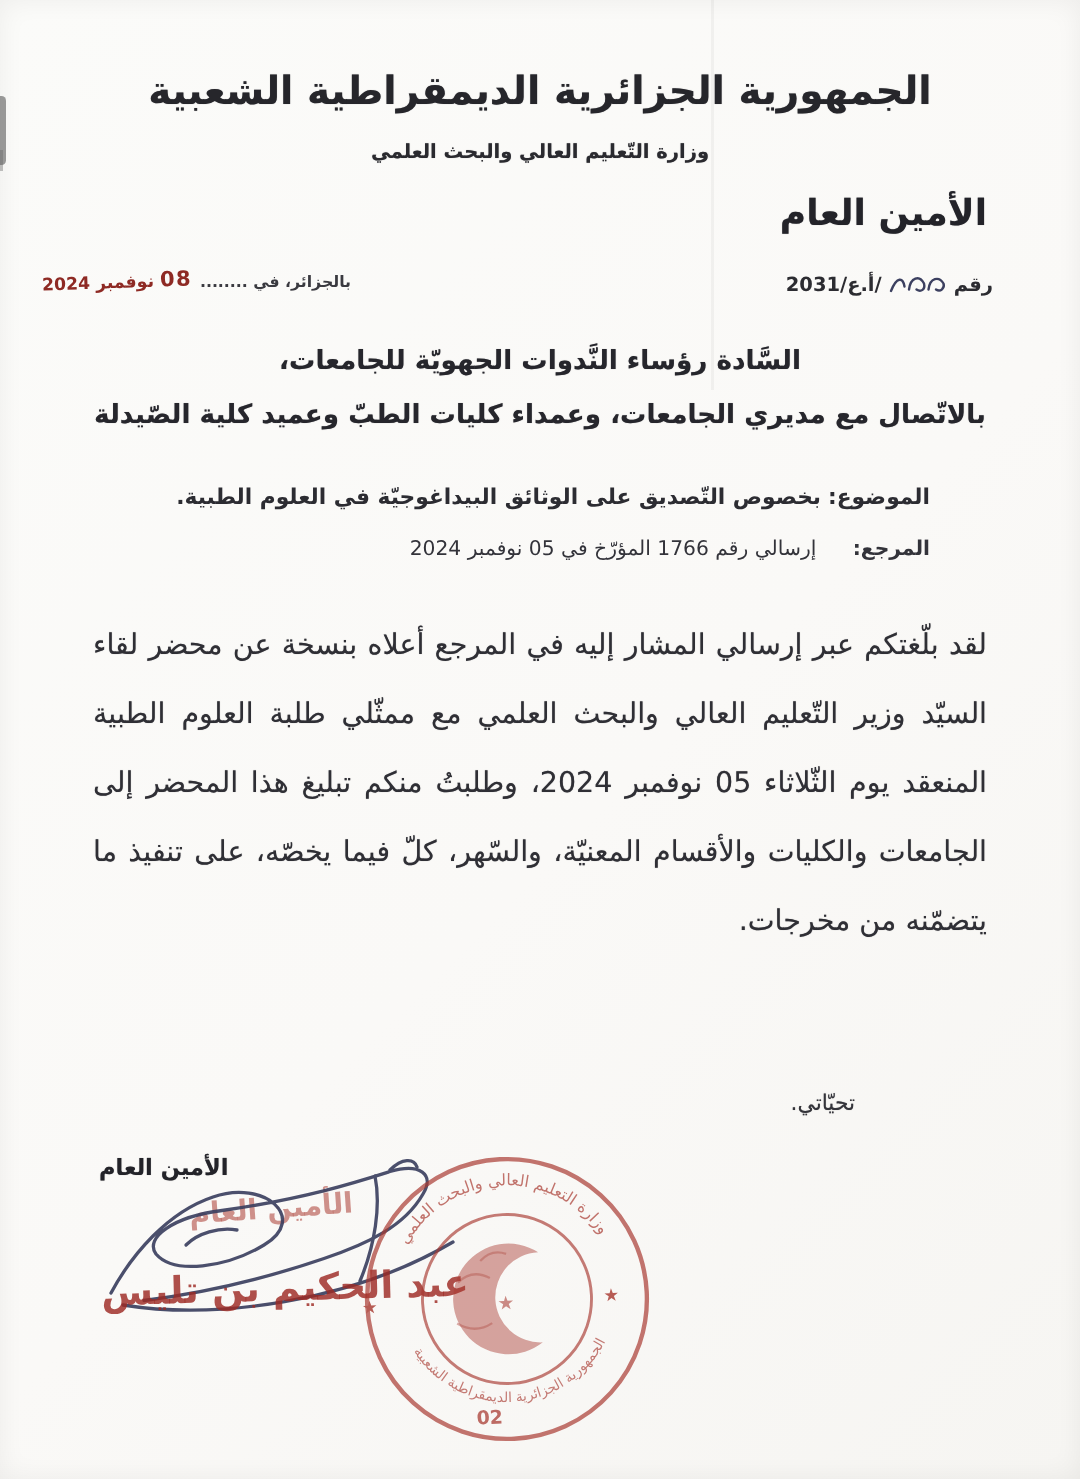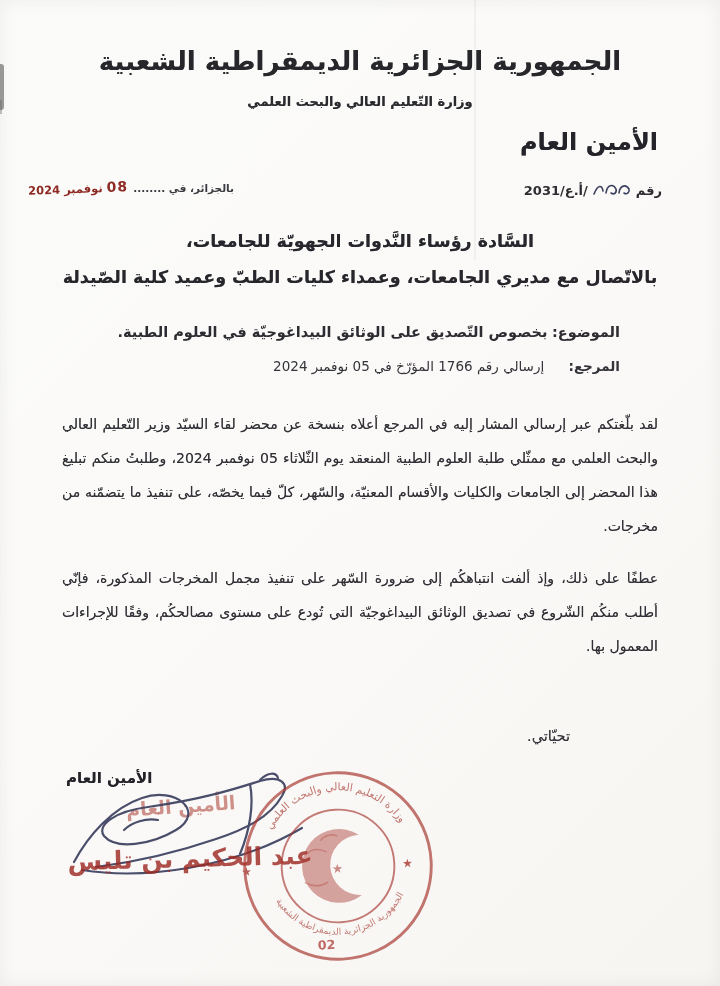--- a/index.html
+++ b/index.html
@@ -30,21 +30,21 @@
   
   .addr1{top:231px;left:30px;right:30px;text-align:center;font-size:17.5px;font-weight:700;color:#26262c;}
   .addr2{top:267px;left:30px;right:30px;text-align:center;font-size:17.5px;font-weight:700;color:#26262c;}
   
   .subject{top:324px;right:100px;width:520px;text-align:right;font-size:14.5px;color:#2c2c32;}
   .subject .lbl{font-weight:700;margin-top:29px;}
   .subject .txt{font-weight:700;}
   .reference{top:358px;right:100px;width:520px;text-align:right;font-size:13.5px;color:#33333a;}
   .reference .lbl{font-weight:700;margin-left:20px;}
   
-  .para{right:62px;width:596px;font-size:14px;line-height:2.42;text-align:justify;color:#2f2f35;margin-left:45px;}
+  .para{right:62px;width:596px;font-size:19px;line-height:2.42;text-align:justify;color:#2f2f35;margin-left:45px;}
   .p1{top:408px;}
   .p2{top:562px;}
   .closing{top:681px;right:150px;font-size:14.5px;color:#34343a;margin-top:47px;}
   
   .sig-title{top:769px;left:66px;font-size:15px;font-weight:700;color:#232329;}
   .sig-red-title{top:795px;left:126px;font-size:19px;font-weight:700;color:rgba(169,58,49,.55);transform:rotate(-4deg);letter-spacing:2px;}
   .sig-name{top:844px;left:34px;width:312px;text-align:center;font-size:25px;font-weight:700;color:rgba(158,42,35,.82);transform:rotate(-1.5deg);letter-spacing:1px;}
   .sig-svg{top:770px;left:54px;}
   .round-stamp{top:764px;left:236px;transform:rotate(-3deg);opacity:.82;}
   .footer-note{top:851px;right:90px;font-size:10.5px;color:#3c3c42;}
@@ -88,21 +88,20 @@
   <div class="abs subject">
     <span class="lbl">الموضوع:</span>
     <span class="txt">بخصوص التّصديق على الوثائق البيداغوجيّة في العلوم الطبية.</span>
   </div>
   <div class="abs reference">
     <span class="lbl">المرجع:</span>
     <span>إرسالي رقم 1766 المؤرّخ في 05 نوفمبر 2024</span>
   </div>
 
   <div class="abs para p1 soft" dir="rtl">لقد بلّغتكم عبر إرسالي المشار إليه في المرجع أعلاه بنسخة عن محضر لقاء السيّد وزير التّعليم العالي والبحث العلمي مع ممثّلي طلبة العلوم الطبية المنعقد يوم الثّلاثاء 05 نوفمبر 2024، وطلبتُ منكم تبليغ هذا المحضر إلى الجامعات والكليات والأقسام المعنيّة، والسّهر، كلّ فيما يخصّه، على تنفيذ ما يتضمّنه من مخرجات.</div>
-  <div class="abs para p2 soft" dir="rtl">عطفًا على ذلك، وإذ ألفت انتباهكُم إلى ضرورة السّهر على تنفيذ مجمل المخرجات المذكورة، فإنّي أطلب منكُم الشّروع في تصديق الوثائق البيداغوجيّة التي تُودع على مستوى مصالحكُم، وفقًا للإجراءات المعمول بها.</div>
   <div class="abs closing soft">تحيّاتي.</div>
 
   <div class="abs sig-title soft">الأمين العام</div>
   <div class="abs sig-red-title">الأمين العام</div>
 
   <svg class="abs sig-svg" width="280" height="125" viewBox="0 0 280 125">
     <g fill="none" stroke="#3c4060" stroke-width="2.2" stroke-linecap="round" opacity=".92">
       <path d="M 20 92 C 34 66 58 38 88 28 C 122 16 152 42 122 60 C 97 75 62 80 50 66 C 42 55 62 41 94 37 C 150 29 184 18 206 11 C 226 5 236 13 228 26 C 216 47 192 59 162 69 C 124 82 82 92 42 97"></path>
       <path d="M 28 100 C 90 110 180 98 248 58"></path>
       <path d="M 196 14 C 200 34 196 60 186 84 M 206 10 C 214 2 222 2 224 8"></path>

